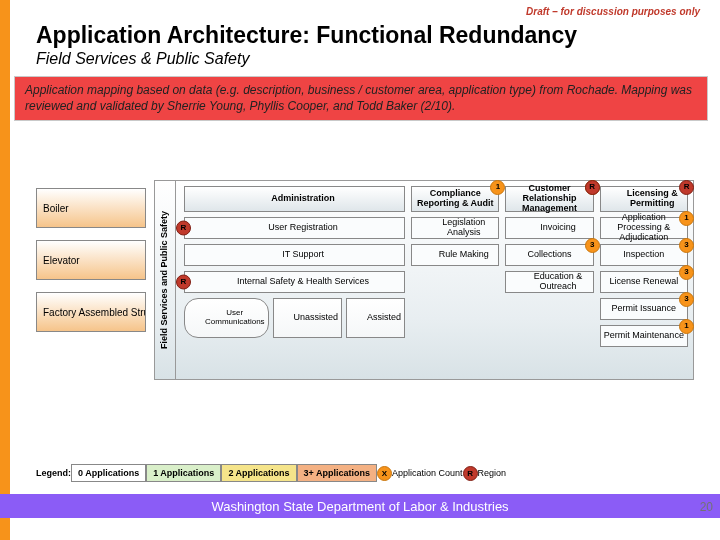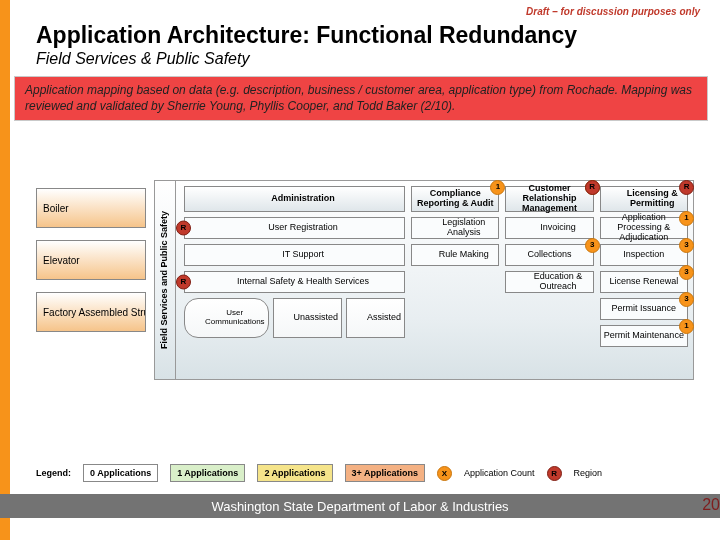--- a/index.html
+++ b/index.html
@@ -17,32 +17,32 @@
   .main-panel{position:absolute;left:118px;top:0px;width:540px;height:200px;border:1px solid #999;background:linear-gradient(#fff,#e8eef1 70%,#d8e2e6);}
   .vlabel{position:absolute;left:118px;top:0px;width:22px;height:200px;border-right:1px solid #999;display:flex;align-items:center;justify-content:center;}
   .vlabel span{transform:rotate(-90deg);white-space:nowrap;font-size:9px;font-weight:bold;}
   .cols{position:absolute;left:142px;top:0;width:516px;height:200px;display:flex;gap:6px;padding:6px 6px;}
   .col{flex:1;display:flex;flex-direction:column;gap:5px;}
   .cell{position:relative;border:1px solid #888;background:linear-gradient(#fff,#e4e9ec);font-size:9px;text-align:center;display:flex;align-items:center;justify-content:center;padding:2px 3px;line-height:1.1;}
   .cell.header{background:linear-gradient(#fff,#dfe6ea);font-weight:bold;height:26px;}
   .cell.mini{background:#fafcfd;height:22px;}
   .badge{position:absolute;right:-7px;top:-7px;width:15px;height:15px;border-radius:50%;background:#f7931a;border:1px solid #c9760d;font-size:8px;font-weight:bold;display:flex;align-items:center;justify-content:center;color:#000;}
   .rbadge{position:absolute;left:-9px;top:50%;transform:translateY(-50%);width:15px;height:15px;border-radius:50%;background:#c0392b;border:1px solid #801f14;font-size:8px;font-weight:bold;display:flex;align-items:center;justify-content:center;color:#000;}
-  .legend{position:absolute;left:36px;bottom:58px;display:flex;align-items:center;gap:12px;font-size:9px;}
+  .legend{position:absolute;left:36px;bottom:58px;display:flex;align-items:center;font-size:9px;}
   .lg-label{font-weight:bold;}
   .lg-box{border:1px solid #888;padding:3px 6px;font-weight:bold;}
   .lg0{background:#fff;}
   .lg1{background:#d9efc9;}
   .lg2{background:#f5e48a;}
   .lg3{background:#f4b183;}
   .lg-circle{width:15px;height:15px;border-radius:50%;display:inline-flex;align-items:center;justify-content:center;font-weight:bold;font-size:8px;}
   .lg-x{background:#f7931a;border:1px solid #c9760d;}
   .lg-r{background:#c0392b;border:1px solid #801f14;}
-  .footer-bar{position:absolute;left:0;bottom:22px;width:720px;height:24px;background:#737373;display:flex;align-items:center;justify-content:center;color:#fff;font-size:13px;}
-  .pagenum{position:absolute;right:0;bottom:26px;color:#7f1d1d;font-size:16px;}
+  .footer-bar{position:absolute;left:0;bottom:22px;width:720px;height:24px;background:#8b5cf6;display:flex;align-items:center;justify-content:center;color:#fff;font-size:13px;}
+  .pagenum{position:absolute;right:7px;bottom:26px;color:#737373;font-size:12px;}
   
   .c0{background:linear-gradient(#fff,#f5f7f8);padding-left:20px;}
   .c1{background:linear-gradient(#ecf6e2,#d9efc9);}
   .c3{background:linear-gradient(#fbd9be,#f4b183);}
 </style>
 </head>
 <body>
 
 <div class="slide">
   <div class="sidebar"></div>

